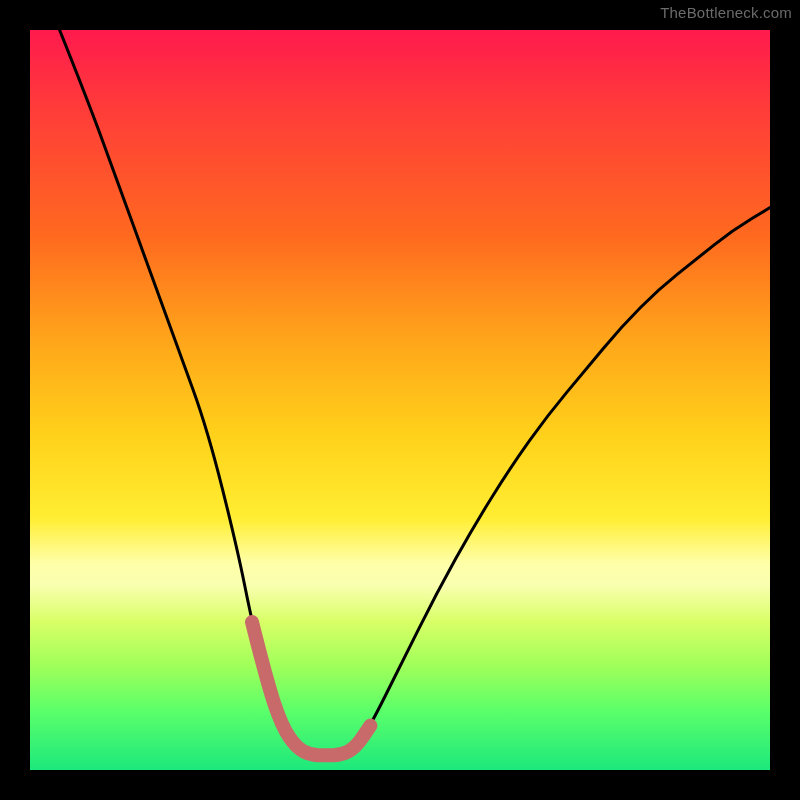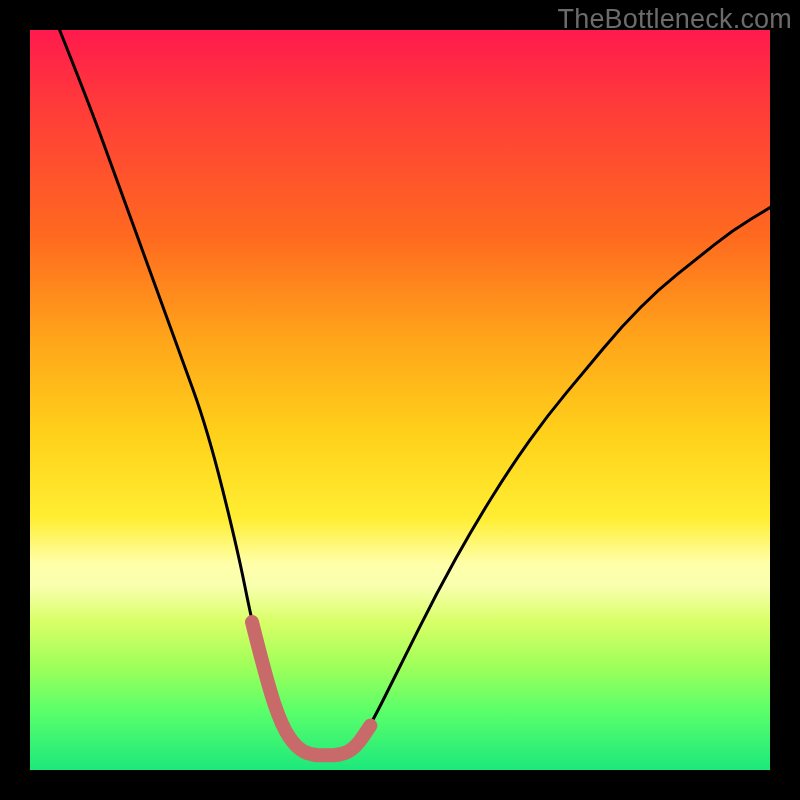--- a/index.html
+++ b/index.html
@@ -37,21 +37,21 @@
       #9fff5a 86%,
       #5bff6a 92%,
       #1ce87c 100%
     );
   }
   .watermark {
     position: absolute;
     top: 4px;
     right: 8px;
     color: #6b6b6b;
-    font-size: 27px;
+    font-size: 15px;
     letter-spacing: 0.2px;
     user-select: none;
   }
   svg.curve {
     position: absolute;
     inset: 0;
     width: 740px;
     height: 740px;
   }
 </style>

